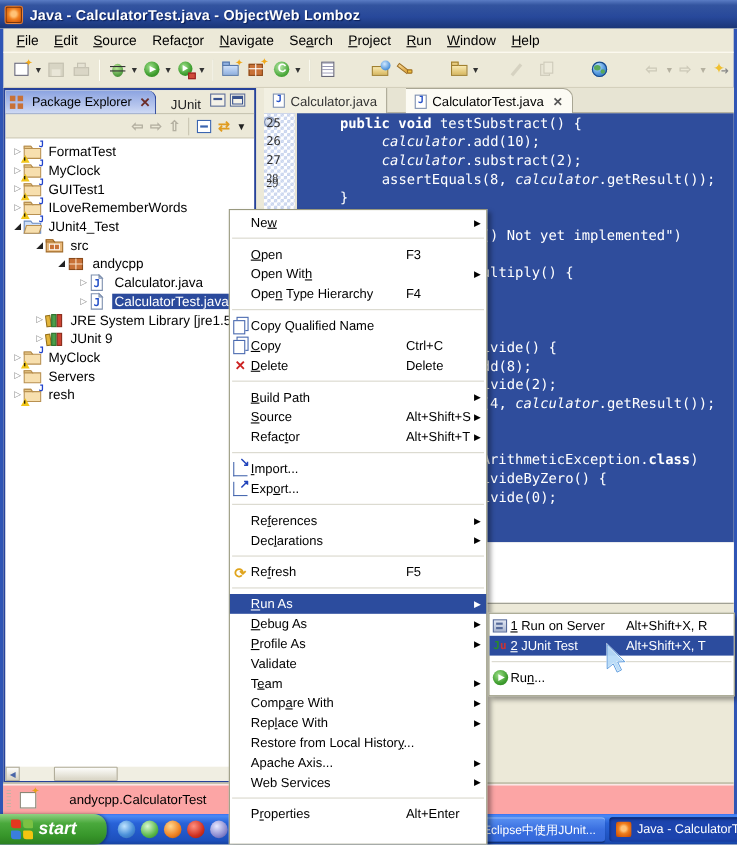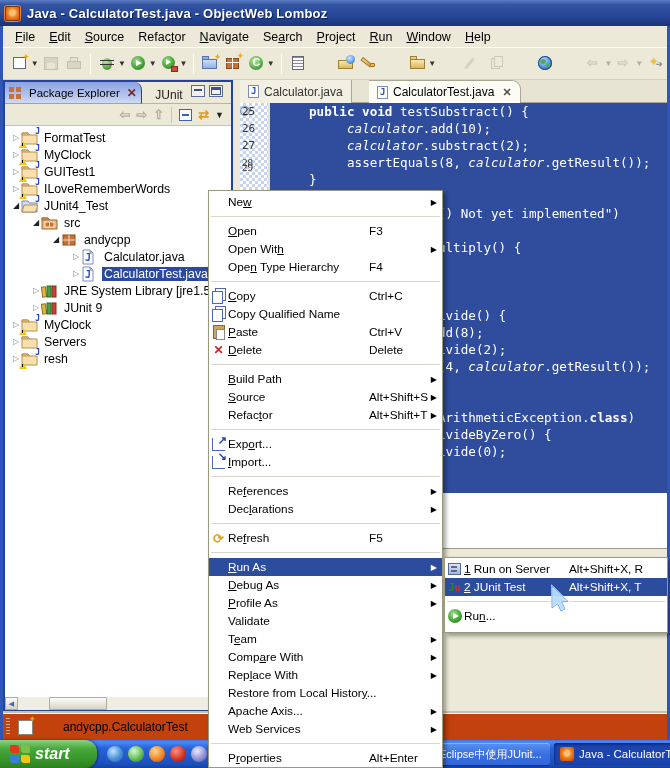--- a/index.html
+++ b/index.html
@@ -64,21 +64,21 @@
 .gutter{position:absolute;left:0;top:0;width:30px;bottom:0;background-color:#fff;background-image:linear-gradient(45deg,#c8d4ee 25%,transparent 25%,transparent 75%,#c8d4ee 75%),linear-gradient(45deg,#c8d4ee 25%,transparent 25%,transparent 75%,#c8d4ee 75%);background-position:0 0,3px 3px;background-size:6px 6px;border-right:2px solid #e4e2d4;}
 .gnum{position:absolute;left:2px;font-size:11px;font-family:"DejaVu Sans Mono",monospace;color:#333;height:17px;line-height:17px;z-index:1;}
 .gmark{position:absolute;left:0px;top:3px;width:10px;height:10px;border-radius:50%;background:radial-gradient(circle at 35% 35%,#eef2fa,#b6c2da 70%,#8a9cc0);border:1px solid #7a8cb0;z-index:0;}
 .code{position:absolute;left:32px;top:0;right:0;bottom:0;font-family:"DejaVu Sans Mono",monospace;font-size:12.6px;color:#fff;}
 .cline{position:absolute;left:0;right:0;height:17px;line-height:17px;white-space:pre;}
 .cline b{font-weight:bold;}
 .cline i{font-style:italic;}
 .ed-white{position:absolute;left:0;top:413px;right:0;height:55px;background:#fff;}
 .ed-bottom{position:absolute;left:0;top:468px;right:0;bottom:0;background:#ece9d8;border-top:1px solid #9a9a8e;}
 
-.statusbar{position:absolute;left:0;bottom:0;right:0;height:27px;background:#c2410c;border-top:1px solid #fff;box-shadow:0 -2px 0 #c6c2ae;display:flex;align-items:center;}
+.statusbar{position:absolute;left:0;bottom:0;right:0;height:27px;background:#fca5a5;border-top:1px solid #fff;box-shadow:0 -2px 0 #c6c2ae;display:flex;align-items:center;}
 .grip{width:4px;height:18px;margin-left:3px;background-image:linear-gradient(#b9b5a3 1px,transparent 1px);background-size:2px 3px;}
 .st-icon{width:15px;height:15px;margin-left:8px;background:#fff;border:1px solid #8a8676;position:relative;}
 .st-icon::after{content:"✦";position:absolute;right:-4px;top:-7px;color:#e8a21a;font-size:9px;}
 .st-text{margin-left:30px;font-size:12px;color:#000;}
 
 .taskbar{position:absolute;left:0;top:740px;width:670px;height:28px;background:linear-gradient(180deg,#3a6ff0 0%,#4a8af5 6%,#2862d8 30%,#1d50bd 85%,#15419e 100%);display:flex;align-items:center;}
 .startbtn{width:97px;height:28px;border-radius:0 12px 12px 0;background:linear-gradient(180deg,#8fd183 0%,#4aa93c 30%,#37962a 70%,#2b7f20 100%);box-shadow:1px 0 3px #0007;display:flex;align-items:center;color:#fff;font-weight:bold;font-style:italic;font-size:16px;padding-left:10px;flex:none;}
 .flag{width:20px;height:18px;position:relative;margin-right:5px;flex:none;}
 .flag i{position:absolute;width:9px;height:8px;border-radius:1px 3px 1px 3px;}
 .flag .r{left:0;top:0;background:#e3371f;}
@@ -507,40 +507,33 @@
         <span class="marrow">▶</span>
       </div>
       <div class="mi">
         <span class="mic"></span>
         <span class="mlabel">Ope<u>n</u> Type Hierarchy</span>
         <span class="maccel">F4</span>
       </div>
       <div class="msep"></div>
       <div class="mi">
         <span class="mic">
+          <span class="i-copyq"></span>
+        </span>
+        <span class="mlabel">Copy Qualified Name</span>
+      </div>
+      <div class="mi">
+        <span class="mic">
           <span class="i-copy"></span>
         </span>
         <span class="mlabel"><u>C</u>opy</span>
         <span class="maccel">Ctrl+C</span>
       </div>
       <div class="mi">
         <span class="mic">
-          <span class="i-copyq"></span>
-        </span>
-        <span class="mlabel">Copy Qualified Name</span>
-      </div>
-      <div class="mi">
-        <span class="mic">
-          <span class="i-paste"></span>
-        </span>
-        <span class="mlabel"><u>P</u>aste</span>
-        <span class="maccel">Ctrl+V</span>
-      </div>
-      <div class="mi">
-        <span class="mic">
           <span class="i-del">✕</span>
         </span>
         <span class="mlabel"><u>D</u>elete</span>
         <span class="maccel">Delete</span>
       </div>
       <div class="msep"></div>
       <div class="mi">
         <span class="mic"></span>
         <span class="mlabel"><u>B</u>uild Path</span>
         <span class="marrow">▶</span>
@@ -553,29 +546,29 @@
       </div>
       <div class="mi">
         <span class="mic"></span>
         <span class="mlabel">Refac<u>t</u>or</span>
         <span class="maccel">Alt+Shift+T</span>
         <span class="marrow">▶</span>
       </div>
       <div class="msep"></div>
       <div class="mi">
         <span class="mic">
+          <span class="i-import"></span>
+        </span>
+        <span class="mlabel"><u>I</u>mport...</span>
+      </div>
+      <div class="mi">
+        <span class="mic">
           <span class="i-export"></span>
         </span>
         <span class="mlabel">Exp<u>o</u>rt...</span>
-      </div>
-      <div class="mi">
-        <span class="mic">
-          <span class="i-import"></span>
-        </span>
-        <span class="mlabel"><u>I</u>mport...</span>
       </div>
       <div class="msep"></div>
       <div class="mi">
         <span class="mic"></span>
         <span class="mlabel">Re<u>f</u>erences</span>
         <span class="marrow">▶</span>
       </div>
       <div class="mi">
         <span class="mic"></span>
         <span class="mlabel">Dec<u>l</u>arations</span>

